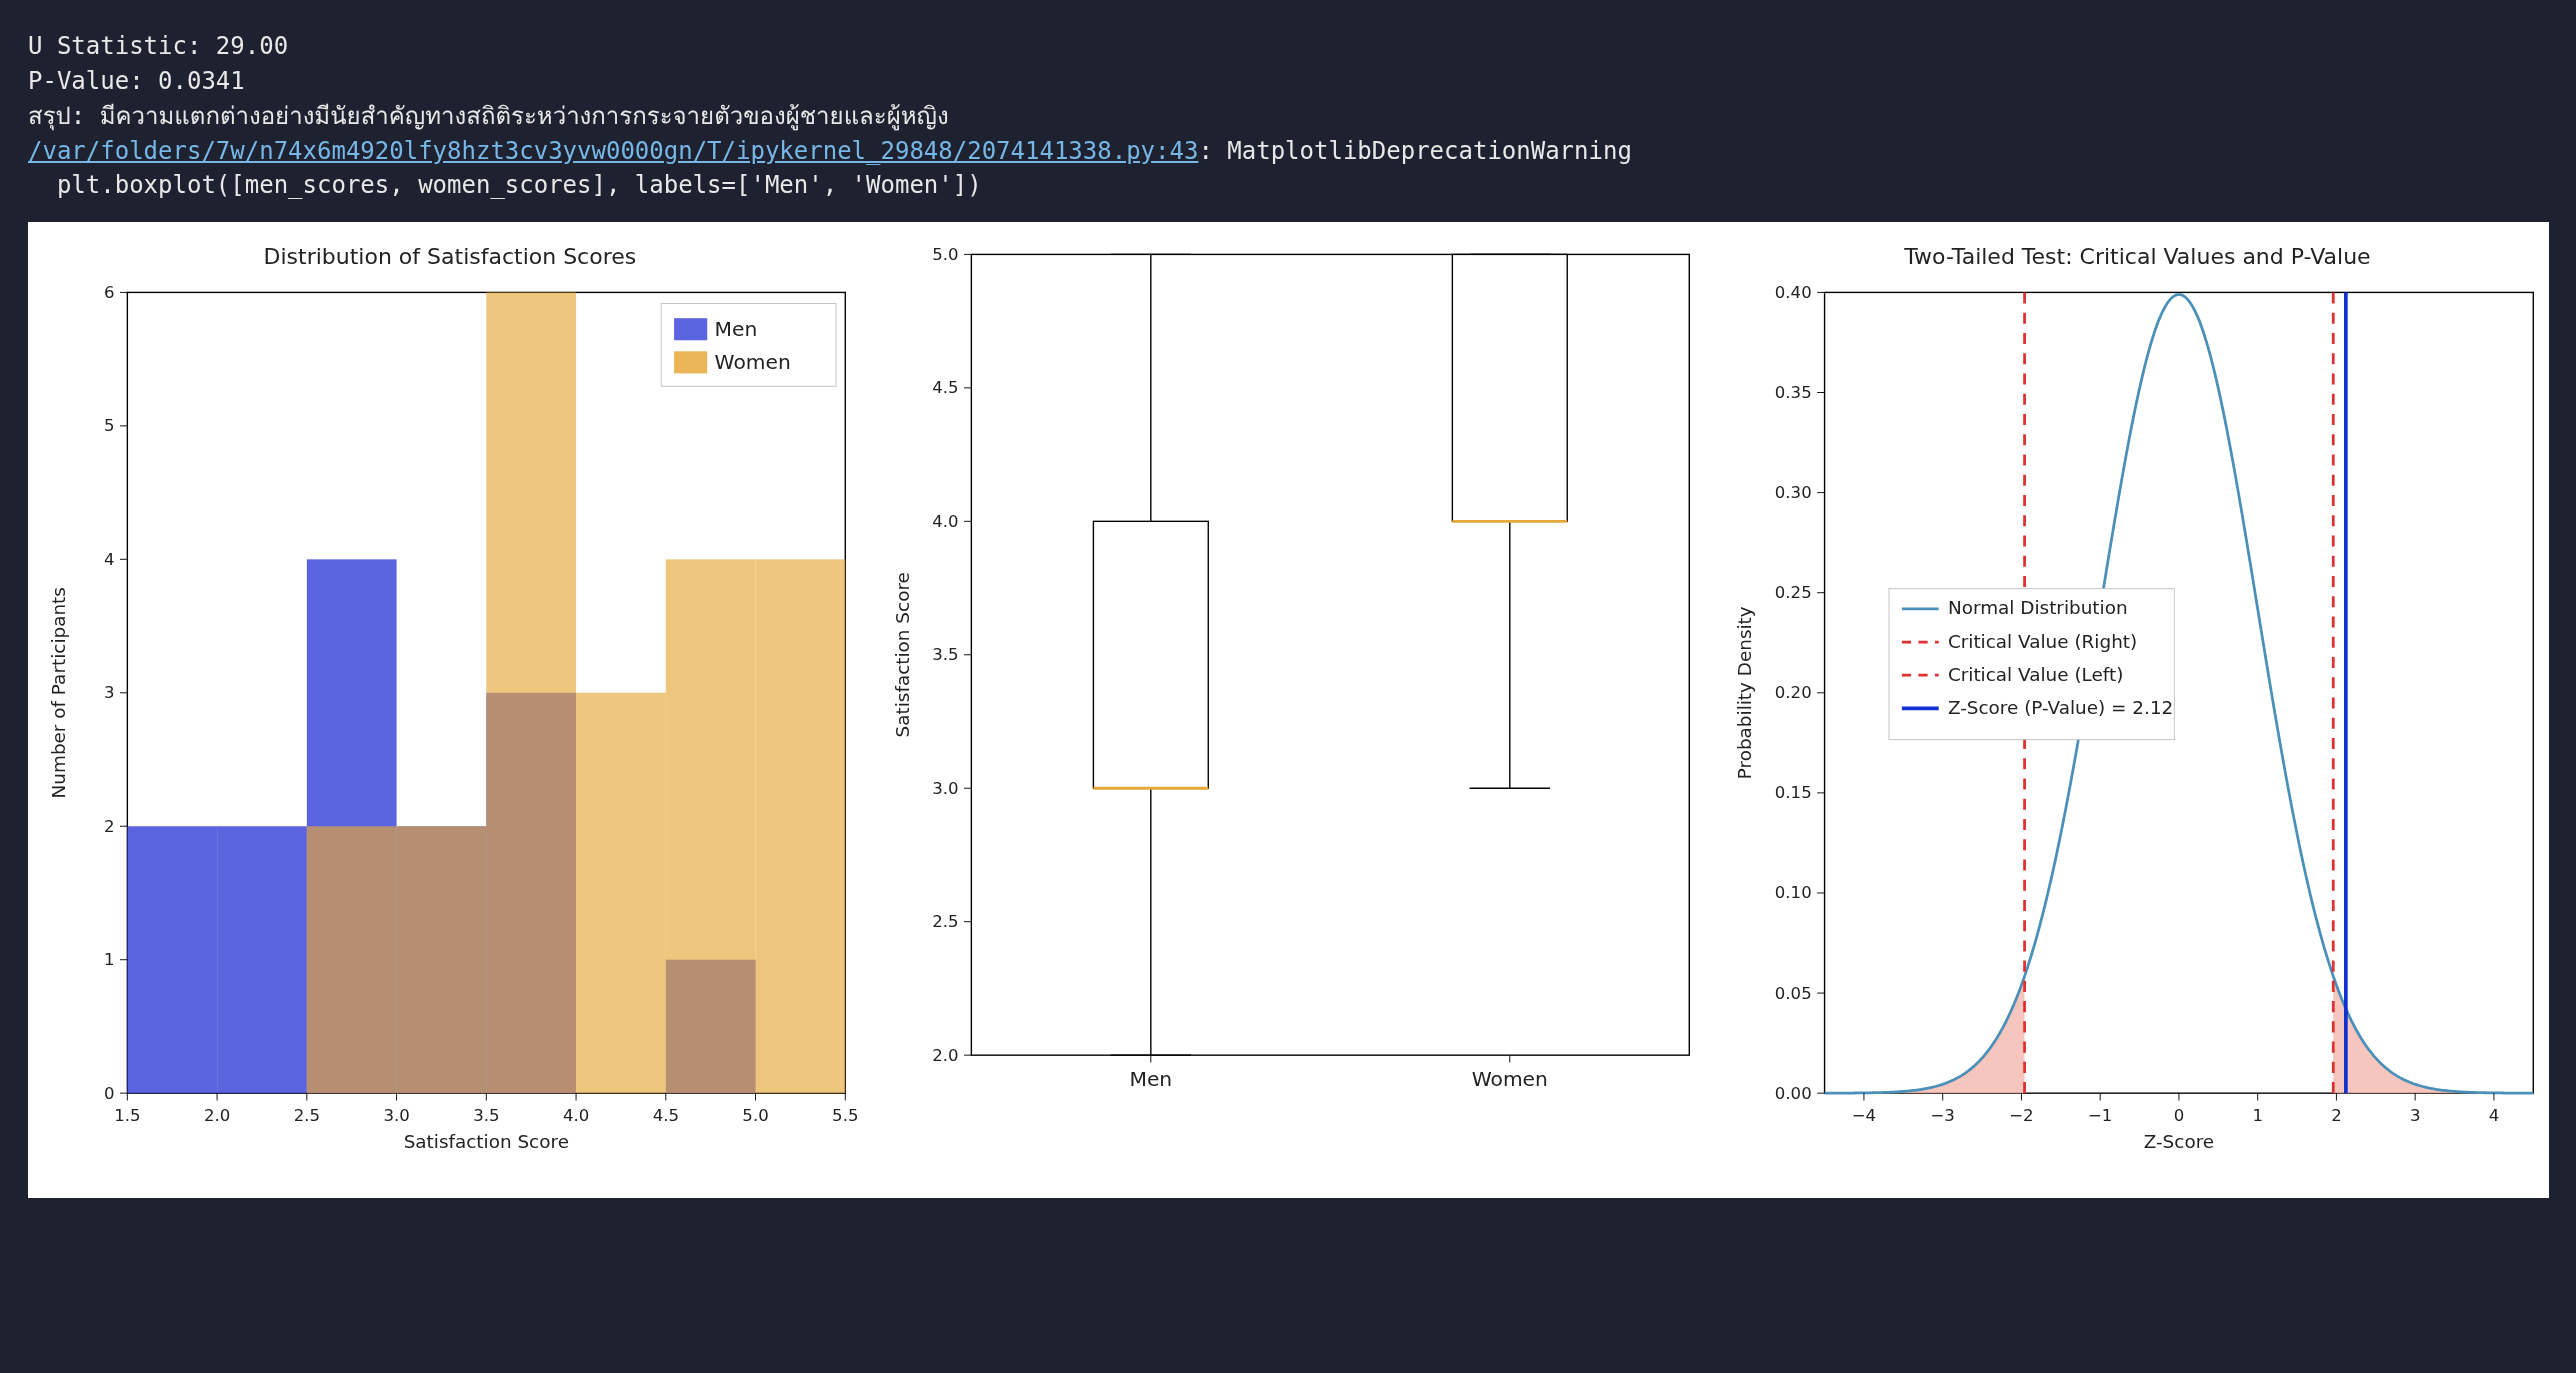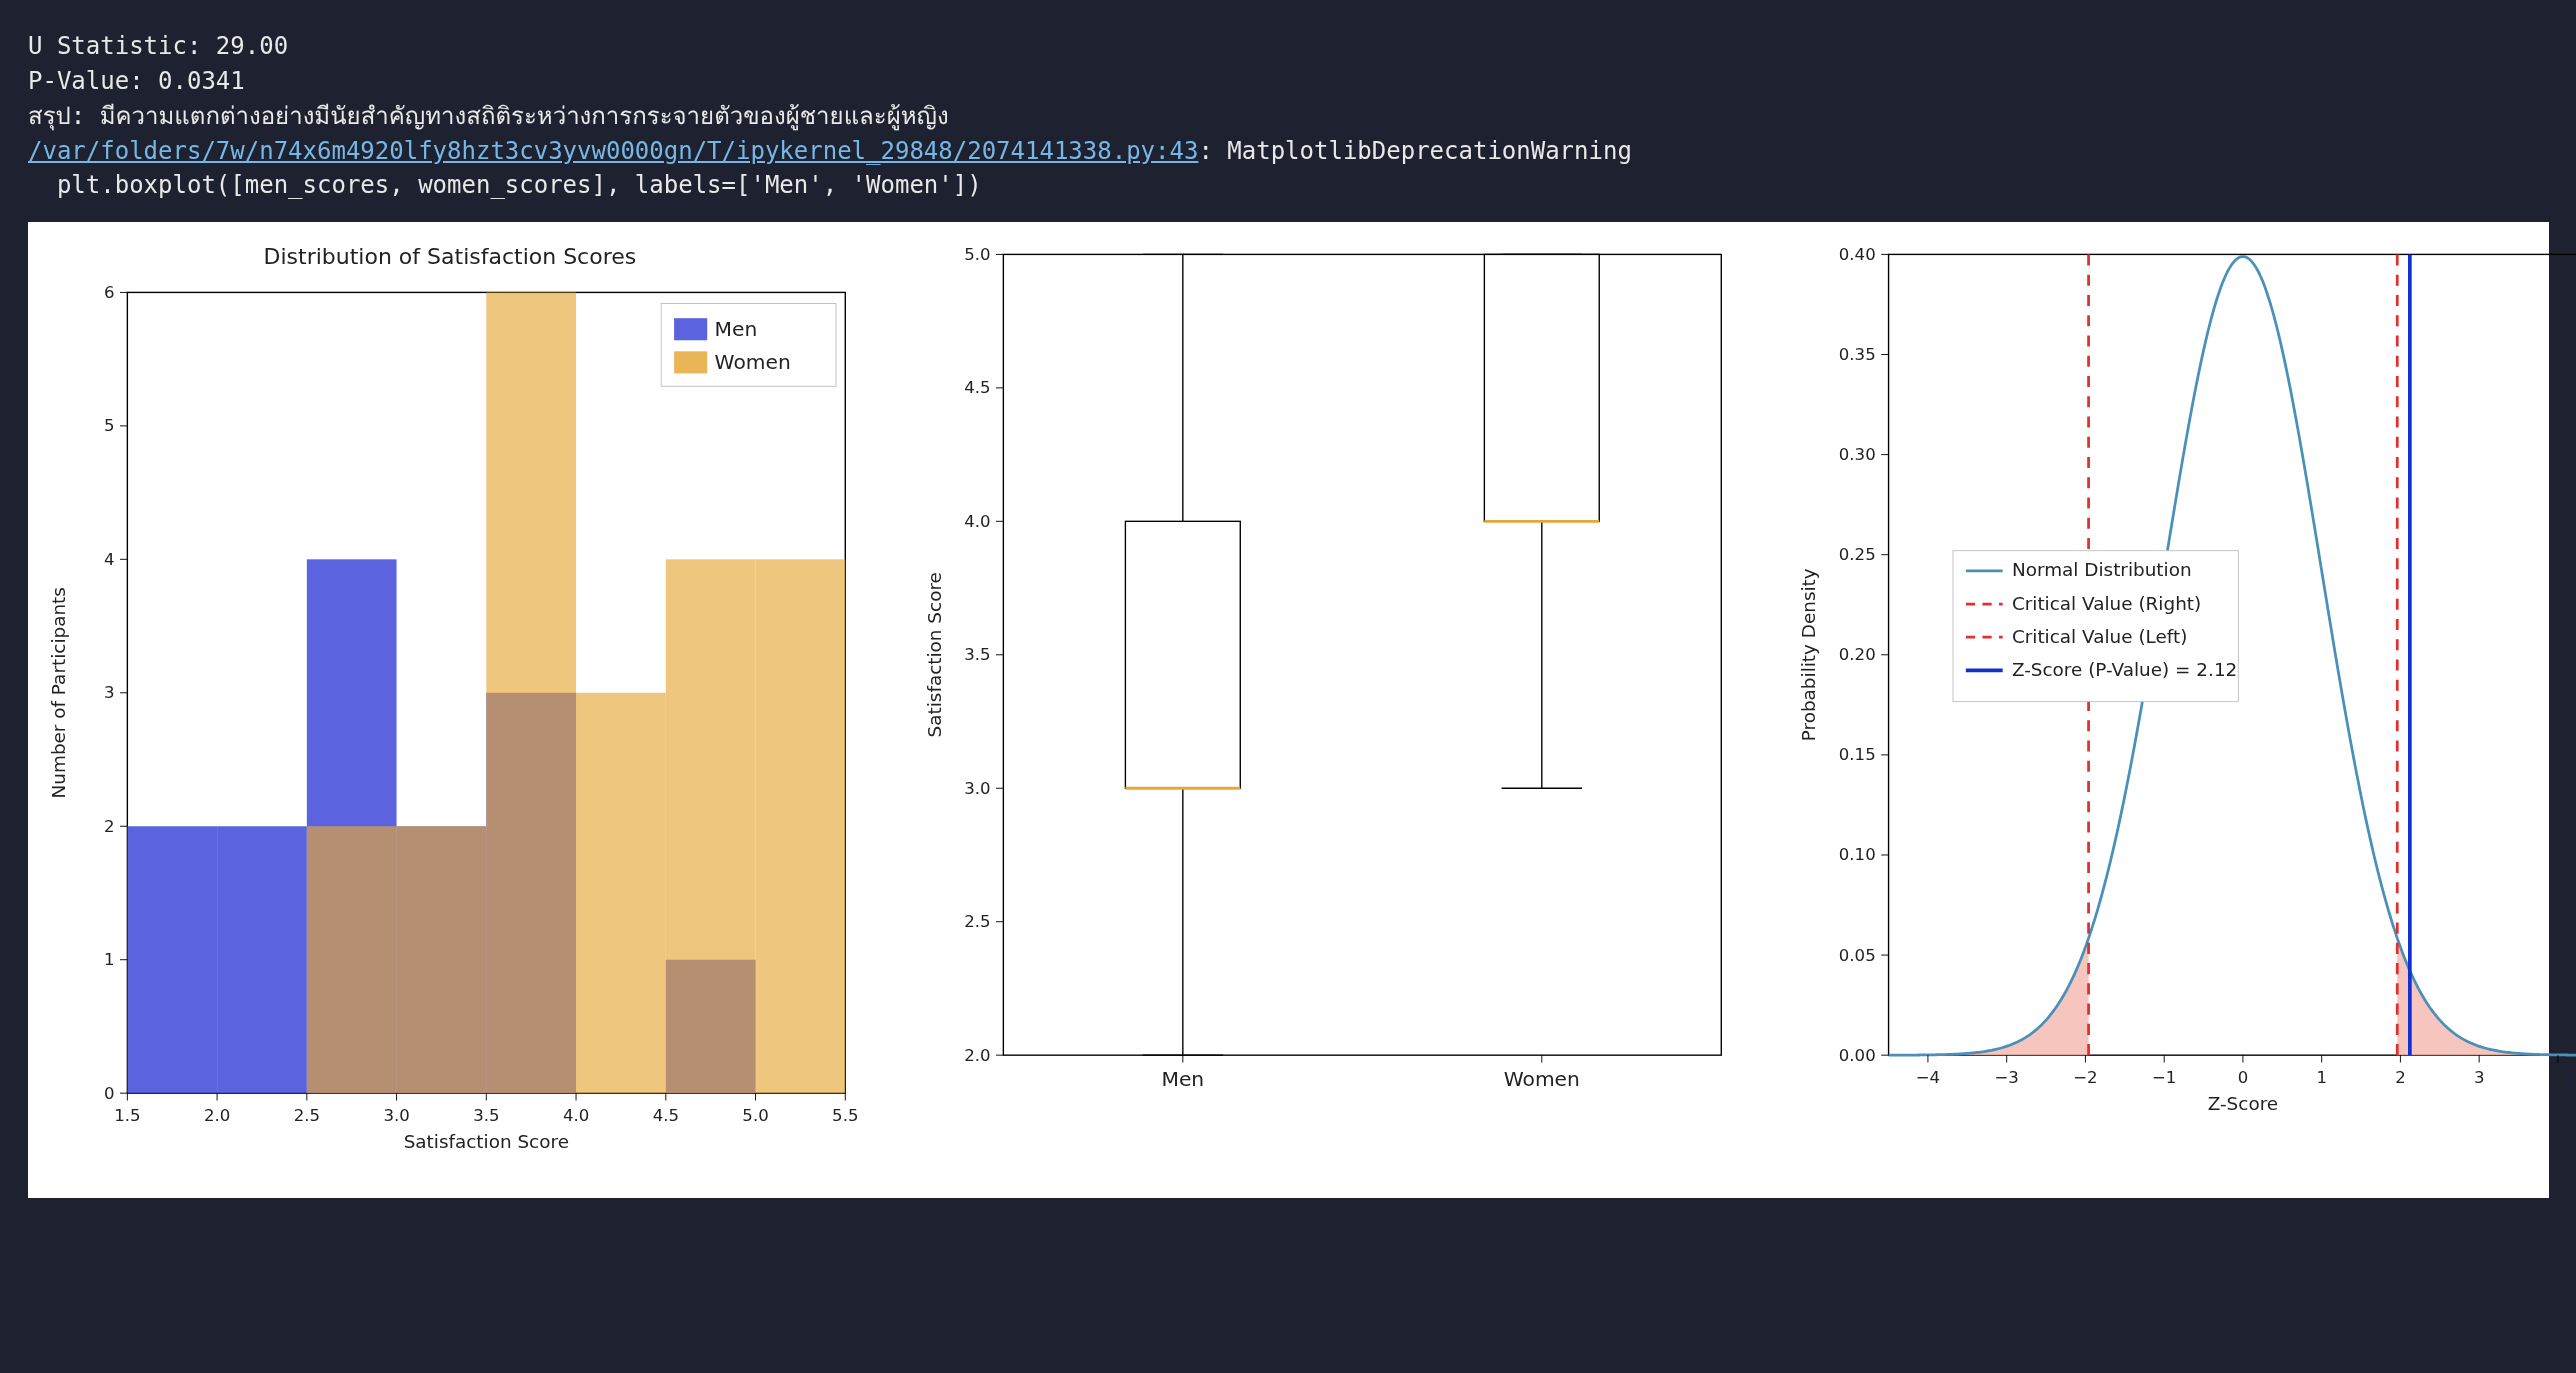--- a/index.html
+++ b/index.html
@@ -23,21 +23,20 @@
     text-decoration: underline;
   }
   .plots-row {
     background: #ffffff;
     margin: 7.4px 28px 28px 28px;
     display: flex;
     flex-direction: row;
     width: 2521px;
     height: 976px;
     color: #000;
-    gap: 32px;
   }
   .plot-panel {
     flex: 1 1 0;
     display: flex;
     flex-direction: column;
     position: relative;
     padding: 14.7px 7.4px 14.7px 7.4px;
   }
   .plot-title {
     text-align: center;
@@ -151,20 +150,21 @@
         <text x="86" y="316" font-size="18" fill="#222" text-anchor="end" dominant-baseline="auto" font-family="DejaVu Sans, Arial">4.0</text>
         <line x1="92" y1="165" x2="100" y2="165" stroke="#000"></line>
         <text x="86" y="171" font-size="18" fill="#222" text-anchor="end" dominant-baseline="auto" font-family="DejaVu Sans, Arial">4.5</text>
         <line x1="92" y1="20" x2="100" y2="20" stroke="#000"></line>
         <text x="86" y="26" font-size="18" fill="#222" text-anchor="end" dominant-baseline="auto" font-family="DejaVu Sans, Arial">5.0</text>
         <text x="0" y="0" font-size="20" fill="#222" text-anchor="middle" dominant-baseline="auto" font-family="DejaVu Sans, Arial" transform="translate(32 455) rotate(-90)">Satisfaction Score</text>
       </svg>
   </div>
 
   <div class="plot-panel">
+    <div class="plot-title">Two-Tailed Test: Critical Values and P-Value</div>
     <svg id="svg-norm" width="829" height="902" viewBox="0 0 900 980">
         <rect x="110" y="20" width="770" height="870" fill="none" stroke="#000" stroke-width="1.5"></rect>
         <polygon points="110,890 110,889.9652353630925 113.62185185185187,889.9579775233385 117.24370370370374,889.9492954085786 120.86555555555553,889.9389290569458 124.4874074074074,889.9265750496847 128.1092592592593,889.9118800195206 131.73111111111106,889.894433330755 135.35296296296295,889.8737588499508 138.9748148148148,889.8493057222548 142.5966666666667,889.8204380651612 146.21851851851847,889.786423489014 149.84037037037035,889.7464203519743 153.46222222222224,889.6994636567373 157.0840740740741,889.6444494972228 160.70592592592592,889.580117965994 164.32777777777775,889.5050344375699 167.94962962962964,889.417569149341 171.5714814814815,889.315875010754 175.19333333333333,889.1978635830894 178.81518518518516,889.0611791867913 182.43703703703704,888.9031711111909 186.0588888888889,888.720863922866 189.68074074074076,888.5109258940099 193.3025925925926,888.2696356012771 196.92444444444445,887.9928467787603 200.5462962962963,887.675951546172 204.16814814814813,887.3138421749705 207.78999999999996,886.9008716010829 211.41185185185185,886.4308129428997 215.0337037037037,885.8968183371477 218.65555555555557,885.291377462753 222.2774074074074,884.6062761834663 225.89925925925928,883.8325558032392 229.52111111111114,882.9604734934333 233.14296296296294,881.97946451706 236.76481481481477,880.878106941386 240.38666666666666,879.6440895952836 244.00851851851854,878.264184090369 247.63037037037037,876.7242217838416 251.2522222222222,875.0090766144888 254.8740740740741,873.1026547899069 258.4959259259259,870.9878923408713 262.11777777777775,868.6467615861818 265.73962962962963,866.0602875663653 269.3614814814815,863.2085755055195 272.98333333333335,860.0708503455068 276.6051851851852,856.6255093639566 280.227037037037,852.8501888354917 283.8488888888889,848.7218456228425 287.4707407407408,844.2168544898402 291.0925925925926,839.3111218107663 294.71444444444444,833.9802162095488 298.33629629629627,828.199516497636 301.95814814814815,821.9443770911961 305.58000000000004,815.1903108772616 309.2018518518518,807.9131892656941 312.8237037037037,800.089458911072 316.44555555555553,791.6963743180186 320.0674074074074,782.7122452578793 323.6892592592593,773.1166976273729 327.31111111111113,762.890946074743 327.31111111111113,890" fill="#f4b6ad" fill-opacity="0.8" stroke="none"></polygon>
         <polygon points="662.6888888888889,890 662.6888888888889,762.890946074743 666.3107407407408,773.116697627373 669.9325925925925,782.7122452578793 673.5544444444444,791.6963743180185 677.1762962962963,800.089458911072 680.7981481481481,807.913189265694 684.42,815.1903108772616 688.0418518518518,821.9443770911961 691.6637037037037,828.199516497636 695.2855555555556,833.9802162095488 698.9074074074074,839.3111218107663 702.5292592592592,844.2168544898402 706.1511111111112,848.7218456228425 709.772962962963,852.8501888354917 713.3948148148148,856.6255093639566 717.0166666666667,860.0708503455068 720.6385185185185,863.2085755055195 724.2603703703704,866.0602875663653 727.8822222222221,868.6467615861818 731.5040740740741,870.9878923408713 735.1259259259259,873.1026547899069 738.7477777777779,875.0090766144888 742.3696296296297,876.7242217838416 745.9914814814814,878.264184090369 749.6133333333333,879.6440895952836 753.2351851851853,880.878106941386 756.857037037037,881.97946451706 760.4788888888888,882.9604734934333 764.1007407407408,883.8325558032392 767.7225925925926,884.6062761834663 771.3444444444444,885.291377462753 774.9662962962963,885.8968183371477 778.5881481481482,886.4308129428997 782.21,886.9008716010829 785.8318518518519,887.3138421749705 789.4537037037037,887.675951546172 793.0755555555555,887.9928467787603 796.6974074074075,888.2696356012771 800.3192592592593,888.5109258940099 803.9411111111111,888.720863922866 807.5629629629628,888.9031711111909 811.1848148148149,889.0611791867913 814.8066666666666,889.1978635830894 818.4285185185184,889.315875010754 822.0503703703704,889.417569149341 825.6722222222223,889.5050344375699 829.294074074074,889.580117965994 832.9159259259259,889.6444494972228 836.5377777777779,889.6994636567373 840.1596296296295,889.7464203519743 843.7814814814815,889.786423489014 847.4033333333333,889.8204380651612 851.0251851851851,889.8493057222548 854.6470370370371,889.8737588499508 858.2688888888889,889.894433330755 861.8907407407407,889.9118800195206 865.5125925925925,889.9265750496847 869.1344444444444,889.9389290569458 872.7562962962963,889.9492954085786 876.3781481481481,889.9579775233385 880,889.9652353630925 880,890" fill="#f4b6ad" fill-opacity="0.8" stroke="none"></polygon>
         <path d="M110,889.9652353630925L111.925,889.961540814415L113.85,889.9574751679302L115.77499999999999,889.9530035266259L117.69999999999999,889.9480879630396L119.62499999999999,889.9426872813934L121.54999999999998,889.9367567634863L123.47499999999998,889.9302478974523L125.39999999999998,889.9231080884712L127.32499999999997,889.9152803504853L129.24999999999997,889.9067029779535L131.17499999999995,889.8973091966437L133.09999999999997,889.8870267924468L135.02500000000003,889.8757777171671L136.95000000000005,889.8634776702306L138.87500000000003,889.8500356552311L140.8,889.8353535102219L142.72500000000002,889.8193254106501L144.65000000000003,889.801837343822L146.57500000000002,889.7827665537857L148.5,889.7619809555184L150.425,889.7393385173102L152.35000000000002,889.7146866102485L154.275,889.687861323725L156.2,889.6586867459075L158.125,889.6269742081515L160.05,889.5925214923608L161.975,889.5551120003536L163.89999999999998,889.5145138843397L165.825,889.4704791376815L167.75,889.422742645173L169.67499999999998,889.3710211921627L171.59999999999997,889.3150124319261L173.525,889.2543938108017L175.45000000000002,889.1888214507134L177.375,889.1179289888267L179.3,889.0413263742246L181.225,888.9585986216318L183.15,888.8693045223849L185.075,888.7729753130155L187,888.6691133020025L188.92499999999998,888.5571904554556L190.84999999999997,888.4366469427034L192.77500000000003,888.3068896429944L194.70000000000002,888.1672906147625L196.625,888.0171855291678L198.55,887.8558720699006L200.47500000000002,887.6826083015208L202.4,887.4966110089118L204.325,887.297054010742L206.25,887.0830664501584L208.175,886.8537310662801L210.10000000000002,886.6080824504163L212.02499999999998,886.3451052912981L213.95,886.063732613998L215.875,885.7628440175935L217.79999999999998,885.441263917034L219.72499999999997,885.0977597950748L221.64999999999998,884.7310404705543L223.575,884.3397543897081L225.5,883.9224879476373L227.425,883.4777638474684L229.35,883.0040395051689L231.275,882.4997055083996L233.2,881.9630841382091L235.125,881.3924279627773L237.05,880.785918512826L238.97500000000002,880.1416650486995L240.90000000000003,879.4577034294957L242.82500000000002,878.7319950949936L244.75,877.9624261714524L246.675,877.1468067126891L248.60000000000002,876.2828700881216L250.525,875.3682725297352L252.45,874.4005928501578L254.375,873.3773323442266L256.3,872.2959148865874L258.225,871.1536872379795L260.15,869.947919572934L262.075,868.6758062416303L264,867.3344667786308L265.92499999999995,865.9209471711214L267.84999999999997,864.4322213991481L269.775,862.8651932601343L271.69999999999993,861.2166984896885L273.625,859.4835071903864L275.55,857.6623265797971L277.475,855.7498040685513L279.4,853.7425306786962L281.325,851.6370448119563L283.25,849.429836376813L285.17499999999995,847.1173512825345L287.1,844.6959963074245L289.025,842.162144347613L290.95000000000005,839.5121400516914L292.875,836.742305845388L294.8,833.8489483492967L296.725,830.8283651914082L298.65,827.6768522148551L300.575,824.3907110798641L302.5,820.9662572574234L304.425,817.3998284106148L306.35,813.6877931579359L308.275,809.8265602112532L310.20000000000005,805.812587879284L312.125,801.6423939257093L314.04999999999995,797.3125657691766L315.975,792.8197710105745L317.9,788.1607682710392L319.82500000000005,783.3324183222142L321.75,778.3316954883264L323.675,773.1556992976657L325.6,767.801666359087L327.525,762.2669824371889L329.45,756.5491946978718L331.375,750.6460240940633L333.29999999999995,744.555377859507L335.225,738.2753620766856L337.15,731.8042942831585L339.07500000000005,725.1407160788954L341,718.2834056955551L342.92499999999995,711.2313904871178L344.85,703.9839592998487L346.775,696.540674678248L348.7,688.901384862437L350.625,681.0662355313784L352.55,673.0356812453996L354.475,664.810496540731L356.4,656.3917866281728L358.32500000000005,647.7809976475758L360.25,638.9799264295889L362.17499999999995,629.9907297160664L364.1,620.8159327906872L366.02500000000003,611.4584374716828L367.95,601.9215294191442L369.875,592.2088847101511L371.8,582.3245756359756L373.725,572.273075676831L375.65,562.0592636110873L377.575,551.6884267175537L379.5,541.1662630313249L381.425,530.4988826158183L383.34999999999997,519.6928078159744L385.275,508.7549724601611L387.20000000000005,497.6927199811002L389.12500000000006,486.513800429123L391.05,475.22636635424436L392.975,463.83896753692505L394.9,452.36054455094563L396.825,440.80042114554493L398.75,429.1682954378537L400.675,417.4742299106883L402.6,405.72864021491955L404.525,393.9422827798985L406.45,382.1262412397923L408.37499999999994,370.29191168811883L410.29999999999995,358.45098677727606L412.225,346.6154386844047L414.15000000000003,334.79750096948874L416.075,323.0096493561575L418,311.2645814702082L419.925,299.57519557535795L421.85,287.95456835017853L423.775,276.41593175452306L425.7,264.9726490379885L427.625,253.6381899470863L429.55,242.4261051917514L431.47499999999997,231.3500002356153L433.4,220.42350847806995L435.32500000000005,209.66026389954277L437.25000000000006,199.0738732445526L439.175,188.67788782002503L441.1,178.48577498899385L443.025,168.51088944215292L444.95,158.766444331789L446.875,149.26548235436837L448.8,140.02084686944988L450.725,131.04515314369576L452.65,122.35075980945817L454.575,113.94974062781307L456.49999999999994,105.85385664591581L458.42499999999995,98.0745288382019L460.34999999999997,90.62281132024077L462.275,83.50936522295228L464.2,76.74443331344582L466.125,70.3378154469118L468.04999999999995,64.29884493181453L469.97499999999997,58.63636588809868L471.90000000000003,53.358711675234304L473.82500000000005,48.473684463714676L475.75,43.98853602006989L477.675,39.90994977162393L479.6,36.244024213067064L481.52500000000003,32.99625771250476L483.45000000000005,30.171534769964865L485.37500000000006,27.77411377643307L487.3,25.80761631635289L489.225,24.275018051209145L491.15,23.178641216313054L493.075,22.52014875727434L495,22.300540126883902L496.92499999999995,22.52014875727434L498.85,23.178641216313054L500.775,24.275018051209145L502.7,25.80761631635289L504.62499999999994,27.77411377643307L506.55,30.171534769964865L508.47499999999997,32.99625771250476L510.40000000000003,36.244024213067064L512.325,39.90994977162393L514.25,43.98853602006989L516.175,48.473684463714676L518.0999999999999,53.358711675234304L520.0250000000001,58.63636588809868L521.95,64.29884493181453L523.875,70.3378154469118L525.8,76.74443331344582L527.7249999999999,83.50936522295228L529.6500000000001,90.62281132024077L531.575,98.0745288382019L533.5,105.85385664591581L535.425,113.94974062781307L537.35,122.35075980945817L539.275,131.04515314369576L541.2,140.02084686944988L543.125,149.26548235436837L545.05,158.766444331789L546.975,168.51088944215292L548.9,178.48577498899385L550.825,188.67788782002503L552.75,199.0738732445526L554.675,209.66026389954277L556.5999999999999,220.42350847806972L558.5250000000001,231.35000023561486L560.45,242.42610519175128L562.375,253.63818994708606L564.3,264.9726490379883L566.2249999999999,276.41593175452283L568.1500000000001,287.9545683501789L570.075,299.57519557535807L572,311.26458147020844L573.925,323.00964935615764L575.8499999999999,334.79750096948885L577.7750000000001,346.6154386844049L579.7,358.45098677727606L581.625,370.29191168811883L583.55,382.1262412397923L585.475,393.9422827798985L587.4,405.72864021491955L589.325,417.4742299106883L591.25,429.1682954378537L593.175,440.80042114554493L595.1,452.36054455094563L597.025,463.83896753692505L598.95,475.22636635424436L600.875,486.513800429123L602.8,497.6927199811002L604.7249999999999,508.7549724601609L606.6500000000001,519.6928078159742L608.575,530.4988826158182L610.5,541.1662630313247L612.425,551.6884267175535L614.3499999999999,562.0592636110871L616.2750000000001,572.2730756768312L618.2,582.3245756359759L620.125,592.2088847101512L622.0500000000001,601.9215294191445L623.975,611.458437471683L625.9,620.8159327906874L627.825,629.9907297160664L629.75,638.9799264295889L631.675,647.7809976475758L633.6,656.3917866281728L635.525,664.810496540731L637.45,673.0356812453996L639.375,681.0662355313784L641.3,688.901384862437L643.225,696.540674678248L645.15,703.9839592998487L647.075,711.2313904871178L649,718.2834056955551L650.925,725.1407160788954L652.85,731.8042942831584L654.775,738.2753620766855L656.6999999999999,744.5553778595068L658.6249999999999,750.646024094063L660.55,756.5491946978717L662.4749999999999,762.2669824371887L664.4000000000001,767.8016663590871L666.325,773.1556992976658L668.2500000000001,778.3316954883265L670.1750000000001,783.3324183222143L672.1,788.1607682710392L674.025,792.8197710105745L675.95,797.3125657691766L677.875,801.6423939257093L679.8,805.812587879284L681.725,809.8265602112532L683.65,813.6877931579359L685.575,817.3998284106148L687.5,820.9662572574234L689.425,824.3907110798641L691.35,827.6768522148551L693.275,830.8283651914082L695.2,833.8489483492967L697.125,836.742305845388L699.05,839.5121400516914L700.975,842.162144347613L702.9,844.6959963074245L704.8249999999999,847.1173512825344L706.7499999999999,849.4298363768129L708.675,851.6370448119562L710.5999999999999,853.7425306786962L712.5250000000001,855.7498040685513L714.45,857.6623265797972L716.3750000000001,859.4835071903865L718.3000000000001,861.2166984896885L720.225,862.8651932601343L722.15,864.4322213991481L724.075,865.9209471711214L726,867.3344667786308L727.925,868.6758062416303L729.85,869.947919572934L731.775,871.1536872379795L733.7,872.2959148865874L735.625,873.3773323442266L737.55,874.4005928501578L739.475,875.3682725297352L741.4,876.2828700881216L743.325,877.1468067126891L745.25,877.9624261714524L747.175,878.7319950949936L749.1,879.4577034294957L751.025,880.1416650486995L752.9499999999999,880.785918512826L754.8749999999999,881.3924279627773L756.8,881.9630841382091L758.7249999999999,882.4997055083996L760.6500000000001,883.0040395051689L762.575,883.4777638474684L764.5000000000001,883.9224879476373L766.4250000000001,884.3397543897081L768.35,884.7310404705543L770.275,885.0977597950748L772.2,885.441263917034L774.125,885.7628440175935L776.05,886.063732613998L777.975,886.3451052912981L779.9,886.6080824504163L781.825,886.8537310662801L783.75,887.0830664501584L785.675,887.297054010742L787.6,887.4966110089118L789.525,887.6826083015208L791.45,887.8558720699006L793.375,888.0171855291678L795.3,888.1672906147625L797.225,888.3068896429945L799.15,888.4366469427034L801.075,888.5571904554556L802.9999999999999,888.6691133020025L804.9250000000001,888.7729753130155L806.8499999999999,888.8693045223849L808.7750000000001,888.9585986216318L810.6999999999999,889.0413263742246L812.6250000000001,889.1179289888267L814.55,889.1888214507134L816.475,889.2543938108017L818.4,889.3150124319261L820.325,889.3710211921627L822.25,889.422742645173L824.175,889.4704791376815L826.0999999999999,889.5145138843397L828.025,889.5551120003536L829.9499999999999,889.5925214923608L831.875,889.6269742081515L833.8000000000001,889.6586867459075L835.725,889.687861323725L837.6500000000001,889.7146866102485L839.575,889.7393385173102L841.5,889.7619809555184L843.425,889.7827665537857L845.35,889.801837343822L847.275,889.8193254106501L849.2,889.8353535102219L851.1249999999999,889.8500356552311L853.0500000000001,889.8634776702306L854.9749999999999,889.8757777171671L856.9000000000001,889.8870267924468L858.8249999999999,889.8973091966437L860.7500000000001,889.9067029779535L862.675,889.9152803504853L864.6,889.9231080884712L866.525,889.9302478974523L868.45,889.9367567634863L870.375,889.9426872813934L872.3,889.9480879630396L874.2249999999999,889.9530035266259L876.15,889.9574751679302L878.0749999999999,889.961540814415L880,889.9652353630925" fill="none" stroke="#4a90b8" stroke-width="3"></path>
         <line x1="327.31111111111113" y1="20" x2="327.31111111111113" y2="890" stroke="#e03030" stroke-width="3" stroke-dasharray="12 10"></line>
         <line x1="662.6888888888889" y1="20" x2="662.6888888888889" y2="890" stroke="#e03030" stroke-width="3" stroke-dasharray="12 10"></line>
         <line x1="676.3777777777777" y1="20" x2="676.3777777777777" y2="890" stroke="#1030d0" stroke-width="4"></line>
         <line x1="152.77777777777777" y1="890" x2="152.77777777777777" y2="898" stroke="#000"></line>
         <text x="152.77777777777777" y="920" font-size="18" fill="#222" text-anchor="middle" dominant-baseline="auto" font-family="DejaVu Sans, Arial">−4</text>

